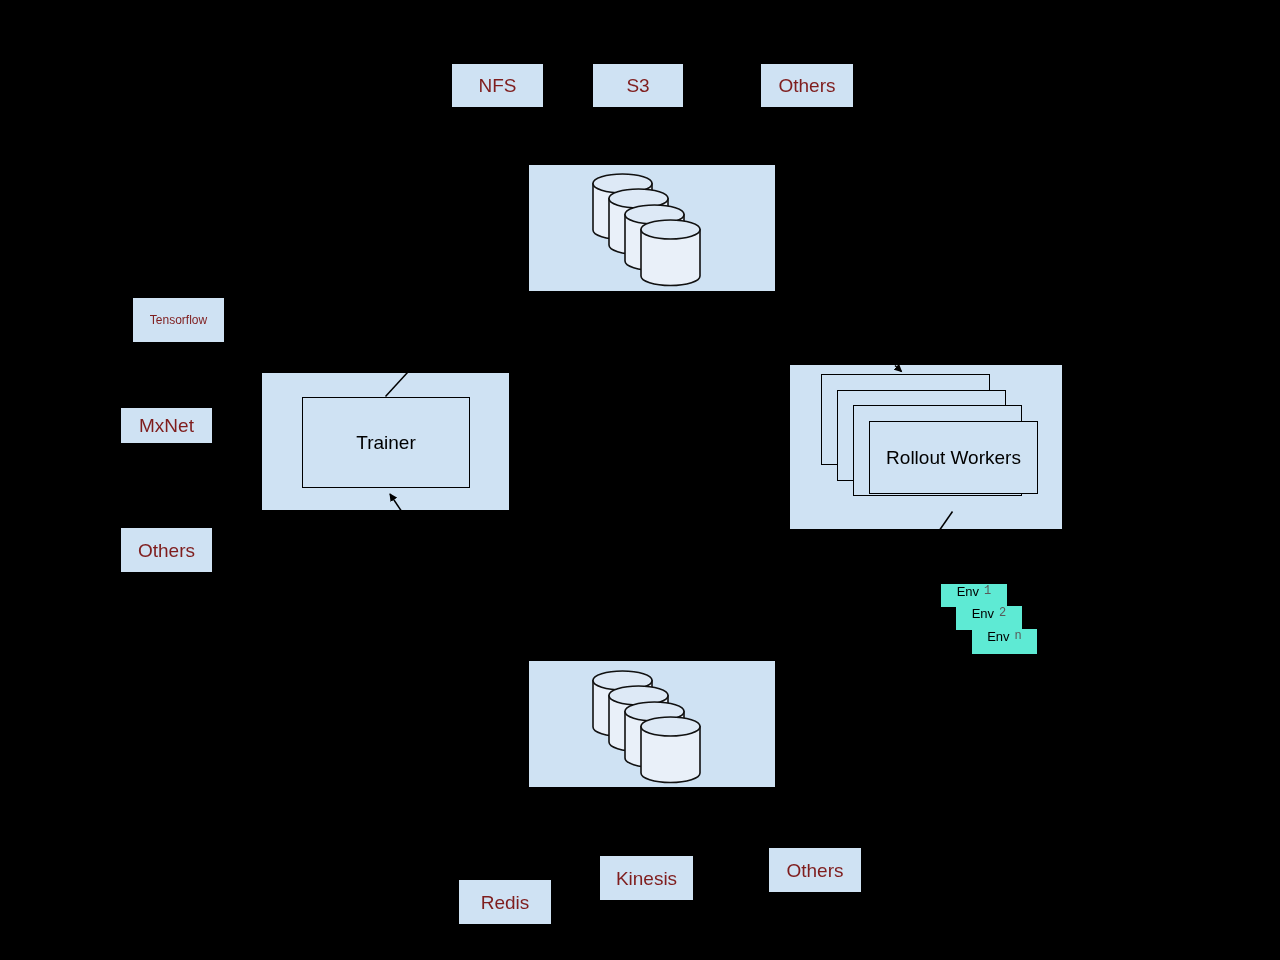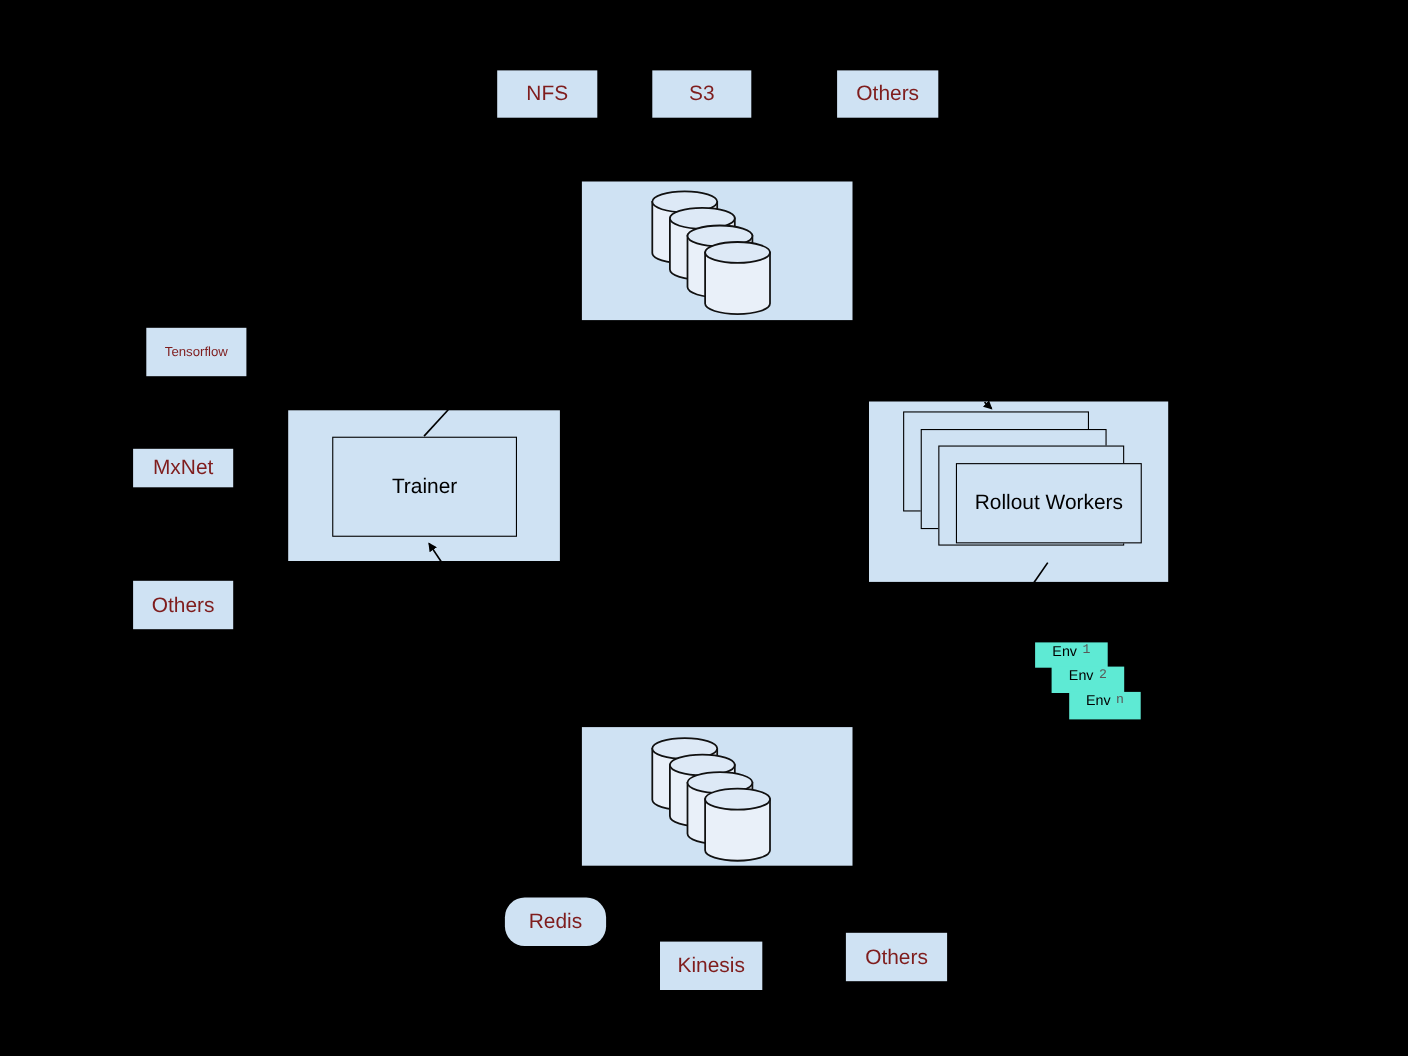--- a/index.html
+++ b/index.html
@@ -134,21 +134,21 @@
         <path d="M80,34.5 v46.5 a29.5,9.5 0 0 0 59,0 v-46.5 z"></path>
         <ellipse cx="109.5" cy="34.5" rx="29.5" ry="9.5" fill="#dde9f6"></ellipse>
         <path d="M96,50.5 v46.5 a29.5,9.5 0 0 0 59,0 v-46.5 z"></path>
         <ellipse cx="125.5" cy="50.5" rx="29.5" ry="9.5" fill="#dde9f6"></ellipse>
         <path d="M112,65.5 v46.5 a29.5,9.5 0 0 0 59,0 v-46.5 z"></path>
         <ellipse cx="141.5" cy="65.5" rx="29.5" ry="9.5" fill="#dde9f6"></ellipse>
       </g>
     </svg>
   </div>
 
-  <div class="node" style="left:459px; top:816px; width:92px; height:44px;border-radius:18px;">
+  <div class="node" style="left:459px; top:880px; width:92px; height:44px;">
     <span>Redis</span>
   </div>
   <div class="node" style="left:600px; top:856px; width:93px; height:44px;">
     <span>Kinesis</span>
   </div>
   <div class="node" style="left:769px; top:848px; width:92px; height:44px;">
     <span>Others</span>
   </div>
 
   <svg class="overlay" width="1280" height="960" viewBox="0 0 1280 960">

